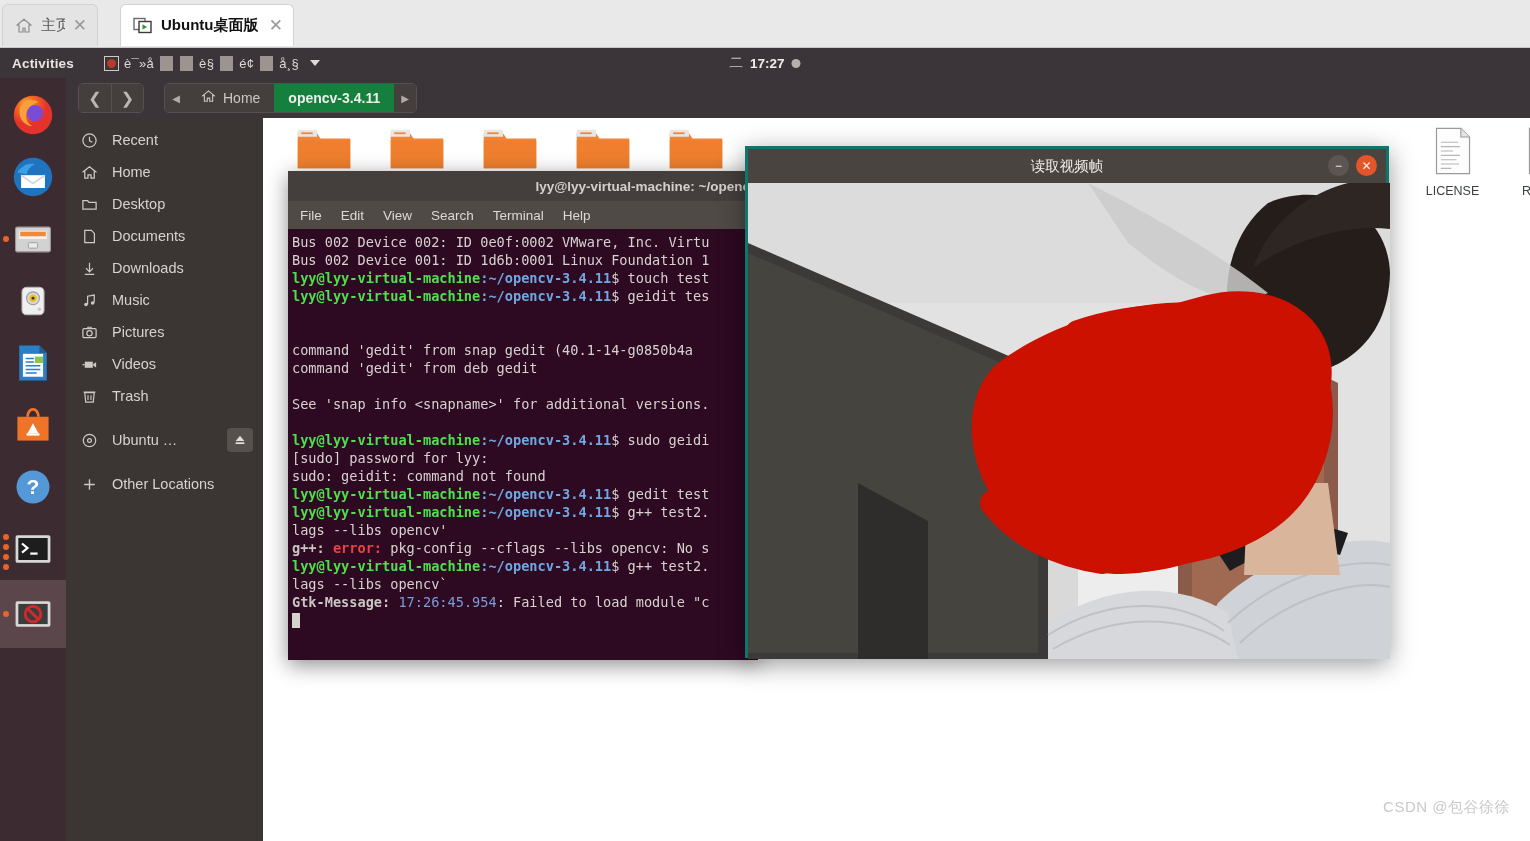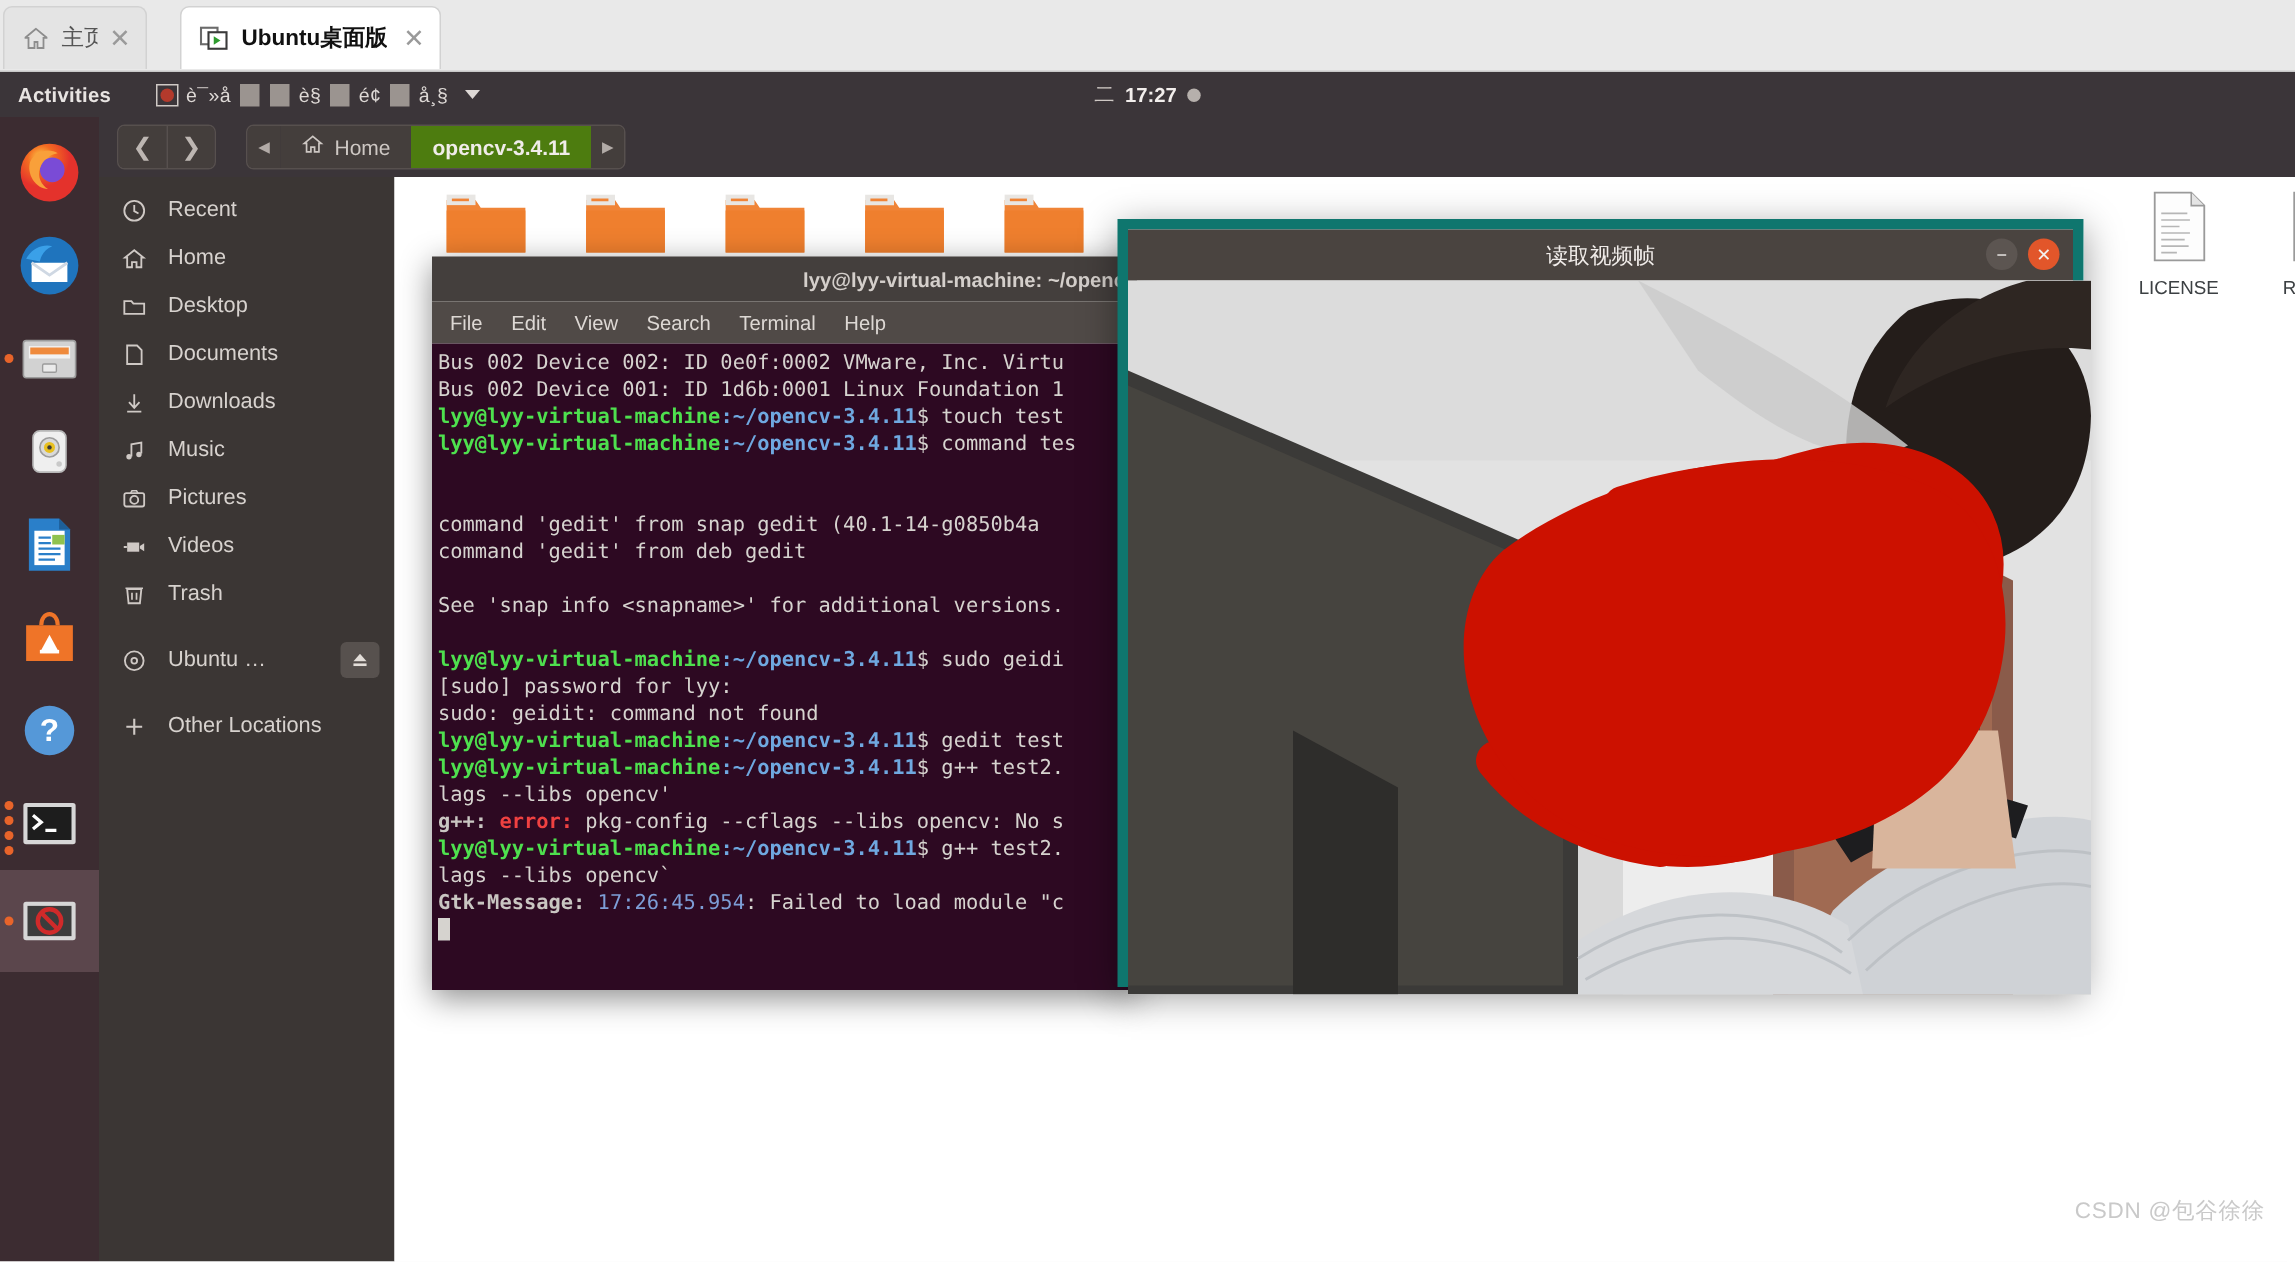--- a/index.html
+++ b/index.html
@@ -82,21 +82,21 @@
     position: absolute; left: 0; top: 0; width: 1464px; height: 40px;
     background: #3b3539;
     display: flex; align-items: center; padding-left: 12px; gap: 8px;
   }
   .navbtns { display: flex; border: 1px solid #57504e; border-radius: 5px; overflow: hidden; }
   .navbtn { width: 32px; height: 28px; background: #443e3c; display: flex; align-items: center; justify-content: center; color: #bdb6b2; font-size: 16px; }
   .navbtn + .navbtn { border-left: 1px solid #57504e; }
   .crumbs { display: flex; align-items: center; margin-left: 12px; border-radius: 5px; overflow: hidden; border: 1px solid #57504e; height: 30px; }
   .crumb-arrow { width: 22px; height: 28px; background: #443e3c; color: #b2aba7; display: flex; align-items: center; justify-content: center; font-size: 10px; }
   .crumb { height: 28px; padding: 0 14px; display: flex; align-items: center; gap: 7px; background: #443e3c; color: #cdc7c3; font-size: 14px; }
-  .crumb.current { background: #4d7c0f; color: #f0ece9; font-weight: bold; }
+  .crumb.current { background: #15803d; color: #f0ece9; font-weight: bold; }
 
   .naut-side {
     position: absolute; left: 0; top: 40px; width: 197px; height: 723px;
     background: #3b3634;
   }
   .side-item {
     height: 32px; display: flex; align-items: center; gap: 14px;
     padding-left: 14px; color: #d7d2ce; font-size: 14.5px;
     position: relative;
   }
@@ -143,21 +143,21 @@
   .c-blue   { color: #6fa8e0; font-weight: bold; }
   .c-red    { color: #ef4141; font-weight: bold; }
   .c-gray   { color: #c9c6c2; font-weight: bold; }
   .c-time   { color: #7d9dd6; }
   .cursor { display: inline-block; width: 8px; height: 15px; background: #d6d3cf; vertical-align: -3px; }
 
   
   .vidwin {
     position: absolute; left: 745px; top: 146px; width: 644px; height: 512px;
     box-shadow: 0 6px 24px rgba(0,0,0,.4);
-    border: 7px solid #0f766e;
+    border: 3px solid #0f766e;
   }
   .vid-title {
     height: 34px; background: #4a4440;
     display: flex; align-items: center; justify-content: center;
     position: relative;
   }
   .vid-title-text { color: #f0ece9; font-size: 14.5px; }
   .vid-btns { position: absolute; right: 9px; top: 6px; display: flex; gap: 7px; }
   .wbtn { width: 21px; height: 21px; border-radius: 50%; display: flex; align-items: center; justify-content: center; font-size: 12px; color: #f2efed; }
   .wbtn.min { background: #5c5551; }
@@ -552,21 +552,21 @@
       <span>Edit</span>
       <span>View</span>
       <span>Search</span>
       <span>Terminal</span>
       <span>Help</span>
     </div>
     <div class="term-body" id="term-body">
         <div class="ln"><span class="c-white">Bus 002 Device 002: ID 0e0f:0002 VMware, Inc. Virtu</span></div>
         <div class="ln"><span class="c-white">Bus 002 Device 001: ID 1d6b:0001 Linux Foundation 1</span></div>
         <div class="ln"><span class="c-green">lyy@lyy-virtual-machine</span><span class="c-blue">:~/opencv-3.4.11</span><span class="c-white">$ touch test</span></div>
-        <div class="ln"><span class="c-green">lyy@lyy-virtual-machine</span><span class="c-blue">:~/opencv-3.4.11</span><span class="c-white">$ command tes</span></div>
+        <div class="ln"><span class="c-green">lyy@lyy-virtual-machine</span><span class="c-blue">:~/opencv-3.4.11</span><span class="c-white">$ geidit tes</span></div>
         <div class="ln"><span class="c-white">&nbsp;</span></div>
         <div class="ln"><span class="c-white">&nbsp;</span></div>
         <div class="ln"><span class="c-white">  command 'gedit' from snap gedit (40.1-14-g0850b4a</span></div>
         <div class="ln"><span class="c-white">  command 'gedit' from deb gedit</span></div>
         <div class="ln"><span class="c-white">&nbsp;</span></div>
         <div class="ln"><span class="c-white">See 'snap info &lt;snapname&gt;' for additional versions.</span></div>
         <div class="ln"><span class="c-white">&nbsp;</span></div>
         <div class="ln"><span class="c-green">lyy@lyy-virtual-machine</span><span class="c-blue">:~/opencv-3.4.11</span><span class="c-white">$ sudo geidi</span></div>
         <div class="ln"><span class="c-white">[sudo] password for lyy:</span></div>
         <div class="ln"><span class="c-white">sudo: geidit: command not found</span></div>

